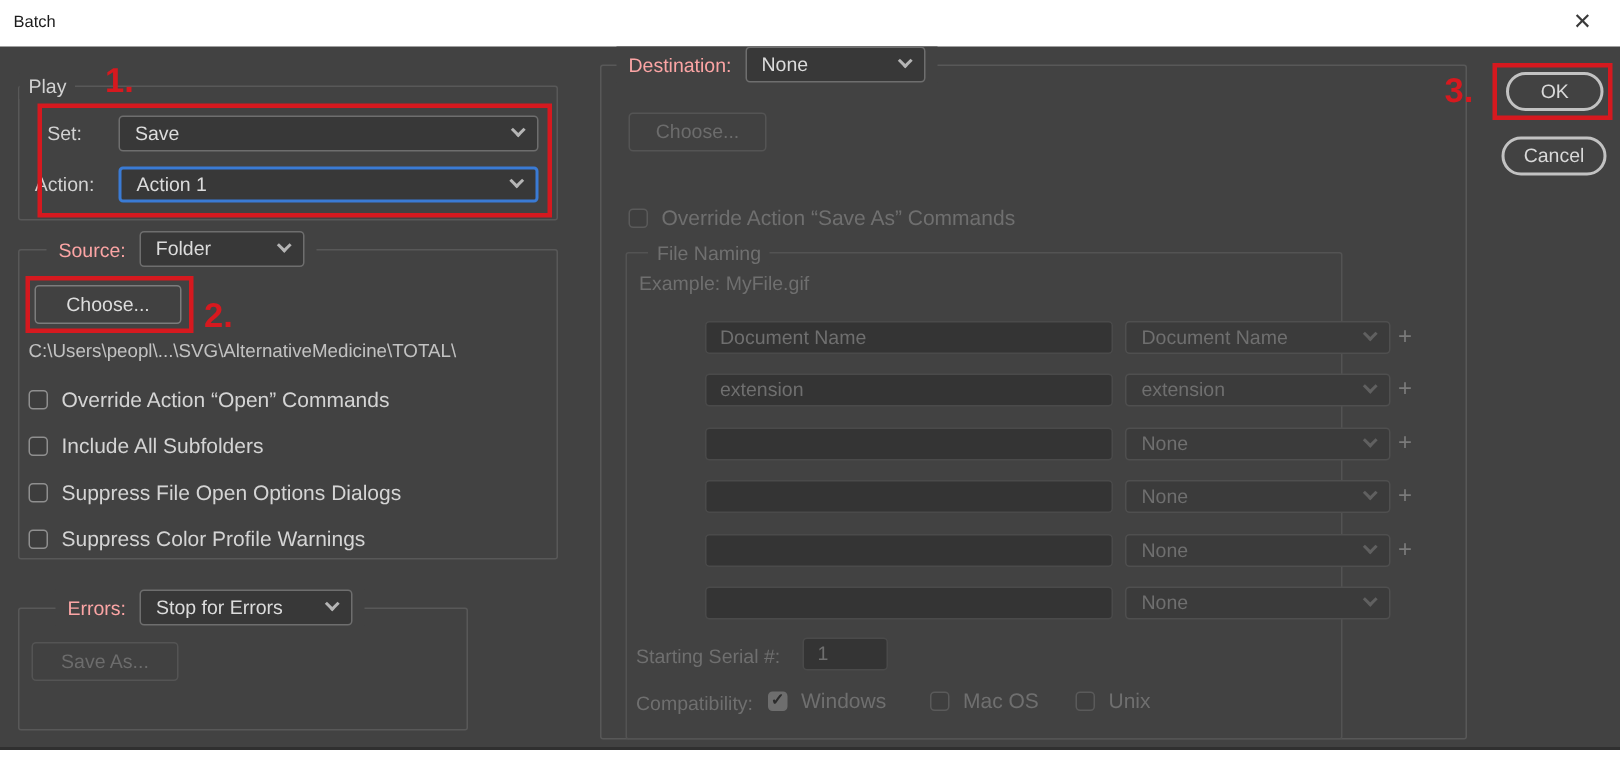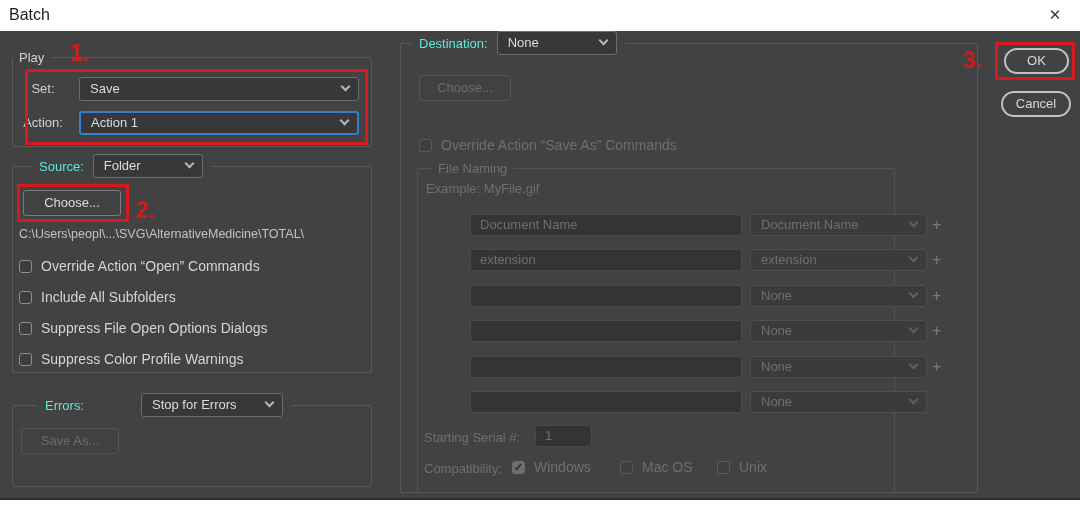--- a/index.html
+++ b/index.html
@@ -3,30 +3,30 @@
 <meta charset="utf-8">
 <style>
   * { margin:0; padding:0; box-sizing:border-box; }
   html,body { background:#ffffff; }
   .screen {
     position:relative; width:1080px; height:520px; overflow:hidden;
     font-family:"Liberation Sans", sans-serif; background:#ffffff;
   }
   
   .titlebar { position:absolute; left:0; top:0; width:1080px; height:31px; background:#ffffff; }
-  .title-text { position:absolute; left:9px; top:0; line-height:30px; font-size:16px; color:#1b1b1b; }
+  .title-text { position:absolute; left:9px; top:0; line-height:30px; font-size:11px; color:#1b1b1b; }
   .close-btn { position:absolute; right:8px; top:0; width:34px; height:30px; text-align:center; cursor:pointer; }
   .close-btn span { font-size:15px; color:#3a3a3a; line-height:30px; }
   
   .body { position:absolute; left:0; top:31px; width:1080px; height:469px; background:#424242; border-bottom:2px solid #303030; }
   .grp { position:absolute; border:1px solid #585858; border-radius:2px; }
   .legend { position:absolute; top:-9px; background:#424242; padding:0 6px; color:#d2d2d2; font-size:13px; line-height:17px; white-space:nowrap; }
   .legend.dis { color:#707070; }
   .legend-row { position:absolute; top:-13px; display:flex; align-items:center; gap:9px; background:#424242; padding:0 8px; }
-  .glabel { color:#5eead4; font-size:13px; white-space:nowrap; }
+  .glabel { color:#fca5a5; font-size:13px; white-space:nowrap; }
   
   .dd { position:relative; background:#383838; border:1px solid #6e6e6e; border-radius:3px; color:#dcdcdc;
         font-size:13px; line-height:22px; height:24px; padding:0 24px 0 10px; white-space:nowrap; overflow:hidden; }
   .dd .chev { position:absolute; right:9px; top:50%; margin-top:-6px; width:7px; height:7px;
         border-right:2px solid #b5b5b5; border-bottom:2px solid #b5b5b5; transform:rotate(45deg); }
   .dd.focus { border:2px solid #3a7bd5; line-height:20px; }
   .dd.dis { background:#3b3b3b; border-color:#4f4f4f; color:#6f6f6f; }
   .dd.dis .chev { border-color:#606060; }
   .dd.small { height:22px; line-height:20px; font-size:13px; }
   
@@ -106,24 +106,24 @@
       <div class="cbrow" style="left:6px; top:184px;">
         <span class="cb"></span>
         <span class="cblabel">Suppress Color Profile Warnings</span>
       </div>
       <div class="cbrow" style="left:6px; top:153px;">
         <span class="cb"></span>
         <span class="cblabel">Suppress File Open Options Dialogs</span>
       </div>
     </div>
 
-    <div class="grp" style="left:12px; top:374px; width:360px; height:82px;">
+    <div class="grp" style="left:12px; top:374px; width:300px; height:82px;">
       <div class="legend-row" style="left:24px;">
         <span class="glabel">Errors:</span>
-        <span class="dd" style="width:142px;margin-left:48px;">
+        <span class="dd" style="width:142px;">
           <span>Stop for Errors</span>
           <span class="chev"></span>
         </span>
       </div>
       <div class="btn dis" style="left:8px; top:22px; width:98px; height:26px; line-height:24px;">Save As...</div>
     </div>
 
     <div class="grp" style="left:400px; top:12px; width:578px; height:450px;">
       <div class="legend-row" style="left:10px;">
         <span class="glabel">Destination:</span>

